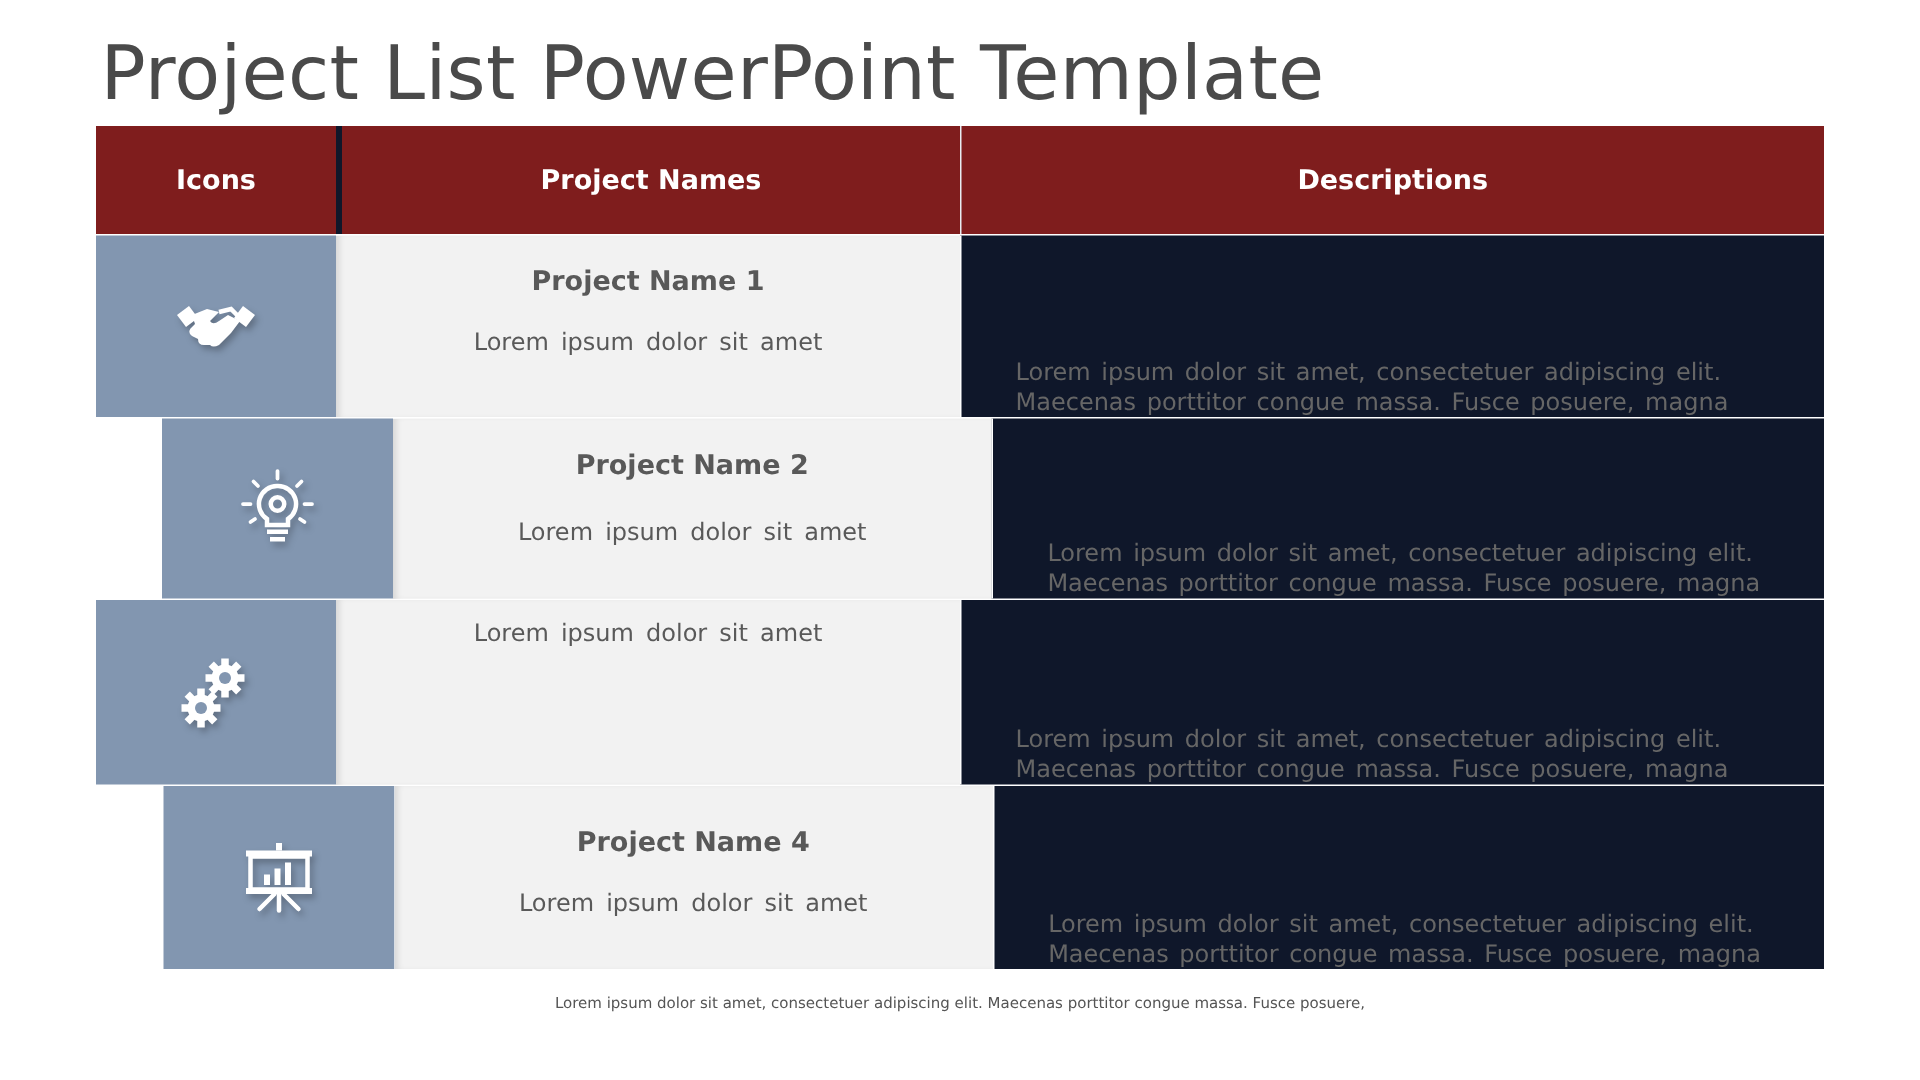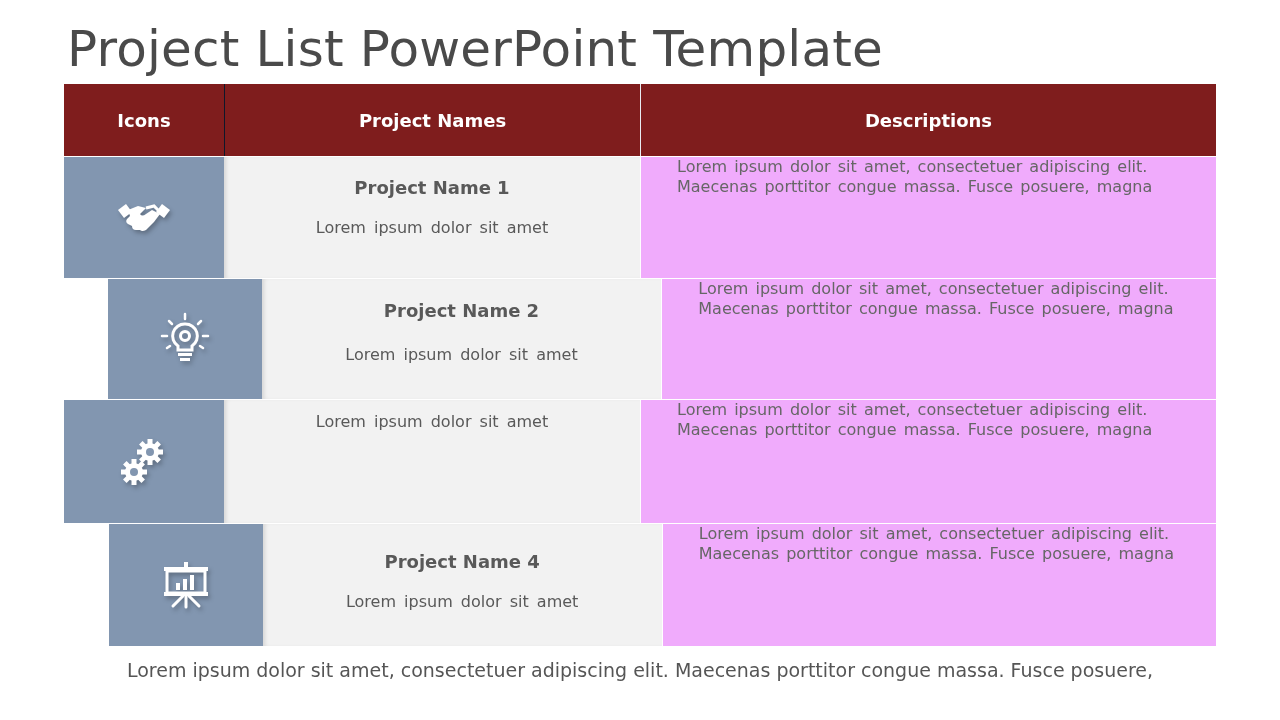--- a/index.html
+++ b/index.html
@@ -2,30 +2,30 @@
 <html><head>
 <meta charset="utf-8">
 <style>
   html, body { margin:0; padding:0; }
   body { width:1280px; height:720px; background:#ffffff; position:relative; overflow:hidden; font-family:"DejaVu Sans", sans-serif; }
   .title { position:absolute; left:67px; top:20px; font-size:50px; color:#4a4a4a; font-family:"DejaVu Sans", sans-serif; letter-spacing:0.2px; }
   .table { position:absolute; left:64px; top:84px; width:1152px; }
   .hrow { display:flex; height:72px; background:#7f1d1d; }
   .hcell { display:flex; align-items:center; justify-content:center; color:#ffffff; font-weight:bold; font-size:18px; box-sizing:border-box; }
   .c1 { width:160px; }
-  .c2 { width:416px; border-left:1px solid #0f172a; }
+  .c2 { width:416px; border-left:4px solid #0f172a; }
   .c3 { width:576px; border-left:1px solid #e8ecf2; }
   .row { display:flex; border-top:1px solid #ffffff; }
   .icell { width:160px; background:#8296b0; display:flex; align-items:center; justify-content:center; box-sizing:border-box; }
   .ncell { width:416px; background:#f2f2f2; box-sizing:border-box; text-align:center; position:relative; box-shadow: inset 4px 0 4px -2px rgba(0,0,0,0.12); }
-  .dcell { width:576px; background:#f0abfc; border-left:1px solid #ffffff; box-sizing:border-box; display:flex; align-items:flex-start; padding-left:36px; }
+  .dcell { width:576px; background:#0f172a; border-left:1px solid #ffffff; box-sizing:border-box; display:flex; align-items:flex-end; padding-left:36px; }
   .pname { font-weight:bold; font-size:18px; color:#595959; margin-top:20px; }
   .pdesc { font-size:16px; color:#595959; margin-top:20px; word-spacing:3px; }
   .desc { font-size:16px; color:#666666; line-height:20px; word-spacing:2px; }
-  .footer { position:absolute; left:0; width:1280px; top:660px; text-align:center; font-size:19px; color:#555555; line-height:20px; }
+  .footer { position:absolute; left:0; width:1280px; top:660px; text-align:center; font-size:10px; color:#555555; line-height:20px; }
   svg { filter: drop-shadow(2px 3px 2px rgba(0,0,0,0.25)); }
 </style>
 </head>
 <body>
 
 <div class="title">Project List PowerPoint Template</div>
 
 <div class="table">
   <div class="hrow">
     <div class="hcell c1">Icons</div>

